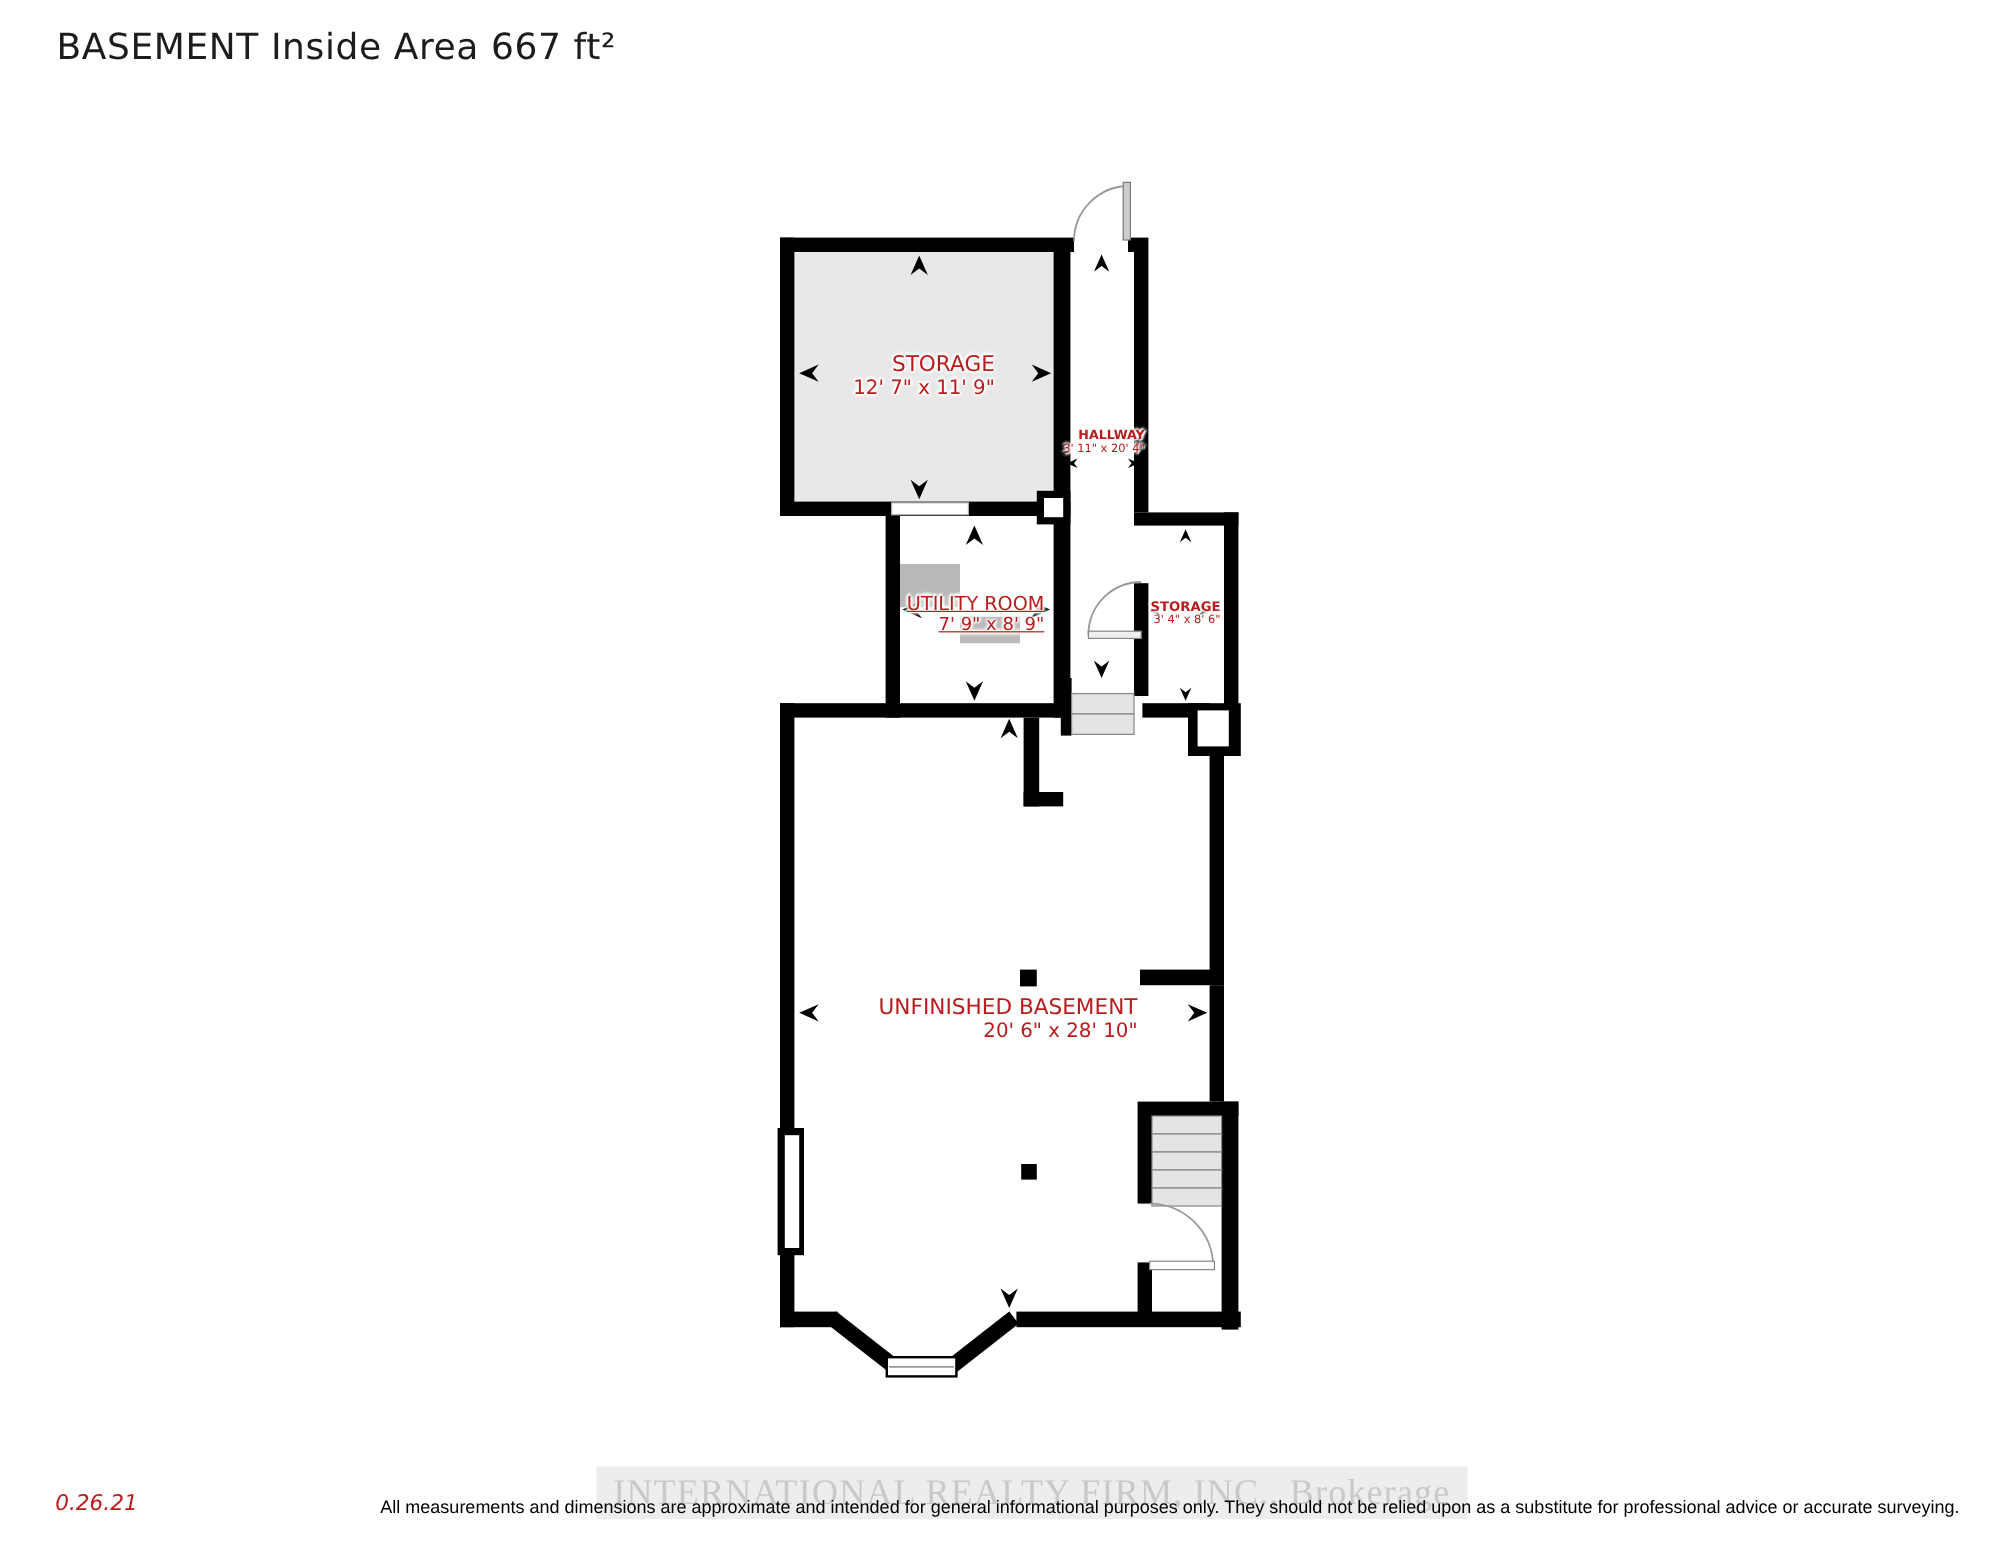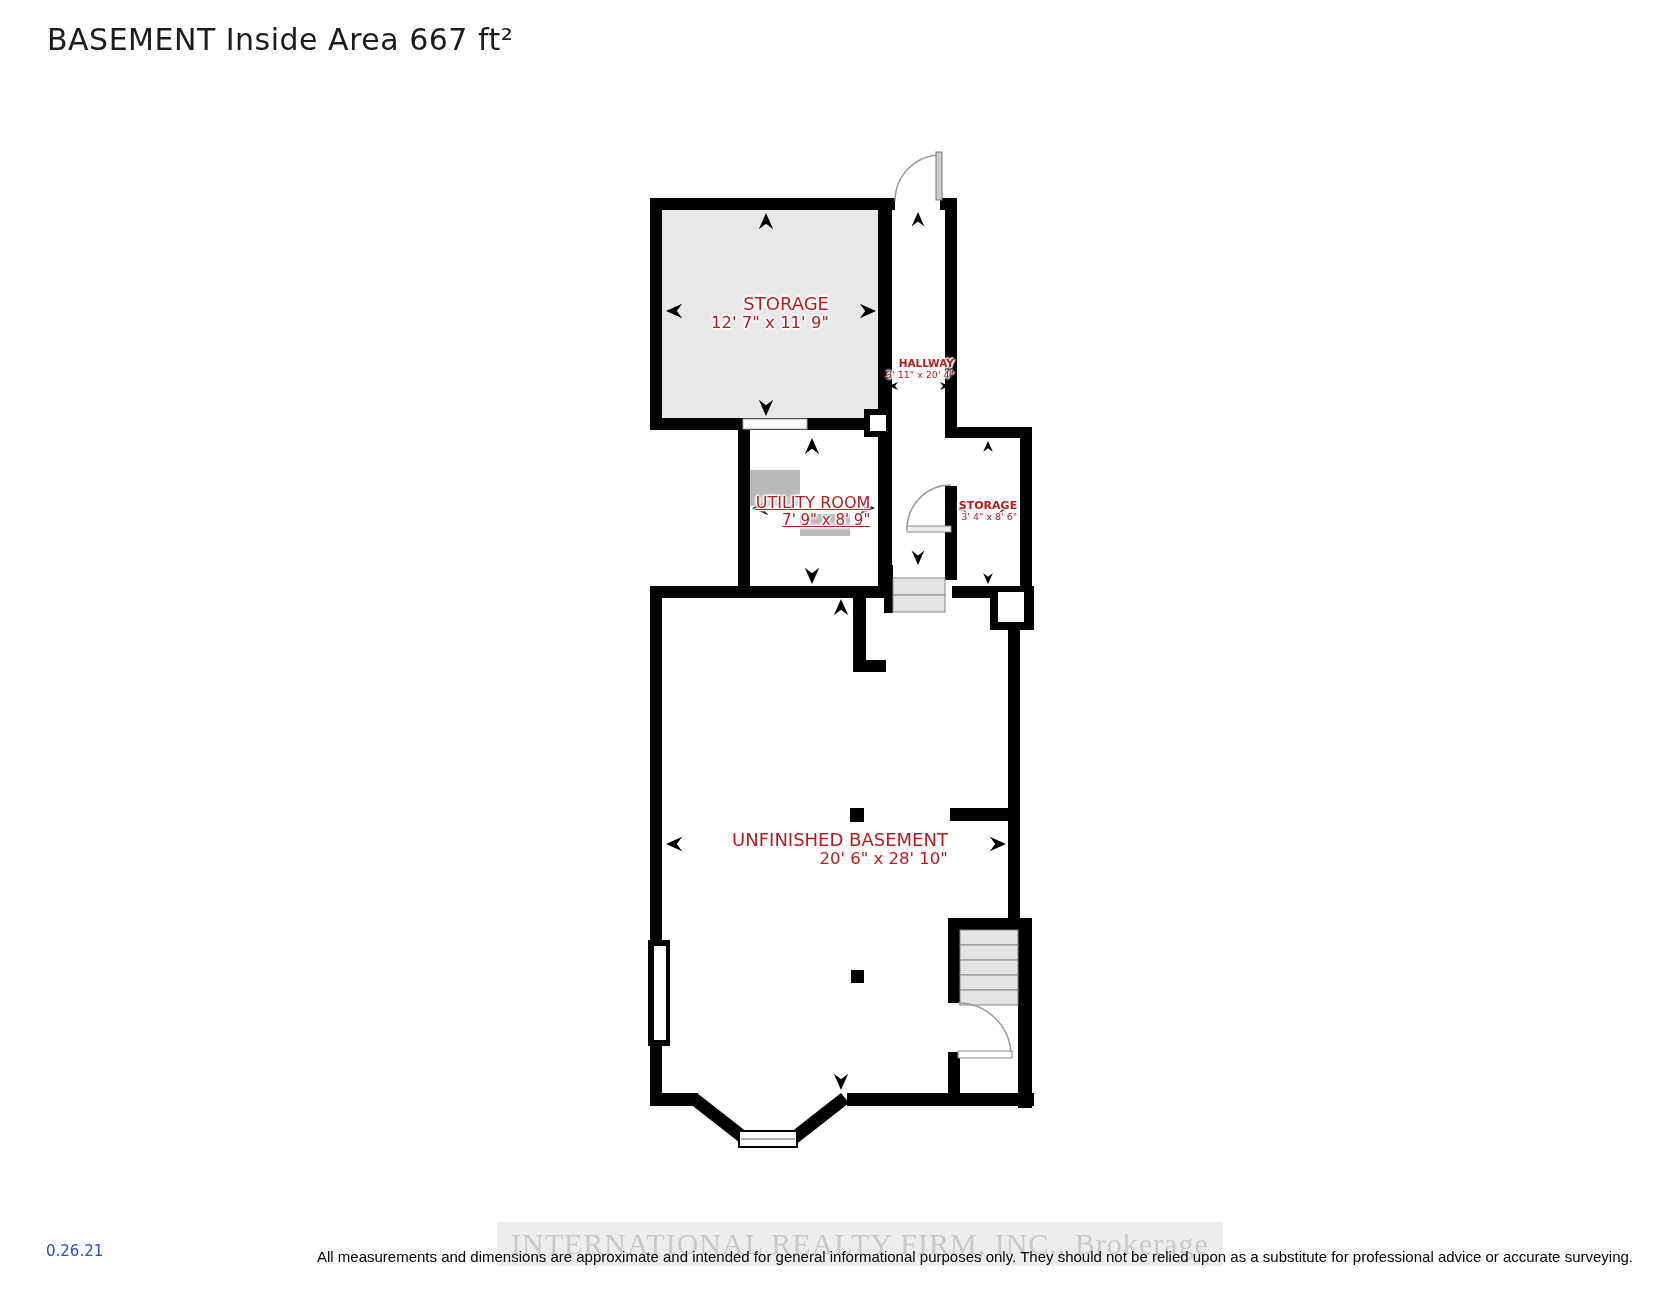--- a/index.html
+++ b/index.html
@@ -16,21 +16,21 @@
   .lbl-storage-main .room-name{font-size:18px;}
   .lbl-storage-main .room-dims{font-size:16.5px;}
   .lbl-hallway .room-name{font-size:10.5px;font-weight:700;}
   .lbl-hallway .room-dims{font-size:9.5px;}
   .lbl-utility .room-name{font-size:16px;}
   .lbl-utility .room-dims{font-size:15px;}
   .lbl-storage-small .room-name{font-size:11px;font-weight:700;}
   .lbl-storage-small .room-dims{font-size:9.5px;}
   .lbl-basement .room-name{font-size:18px;}
   .lbl-basement .room-dims{font-size:16.5px;}
-  #footer-date{left:46px;top:1242px;font-size:15px;color:#1d4ed8;}
+  #footer-date{left:46px;top:1242px;font-size:18px;color:#b91c1c;font-style:italic;}
   #watermark{left:497px;top:1222px;font-family:"Liberation Serif",serif;font-size:30px;
     color:#c9c9c9;background:#ededed;padding:5px 14px;letter-spacing:1px;z-index:1;white-space:nowrap;}
   #disclaimer{right:47px;top:1248px;font-size:15px;color:#000;white-space:nowrap;z-index:2;
     font-family:"Liberation Sans",sans-serif;}
 </style>
 </head>
 <body>
 
 <div class="abs" id="title">BASEMENT Inside Area 667 ft²</div>
 

